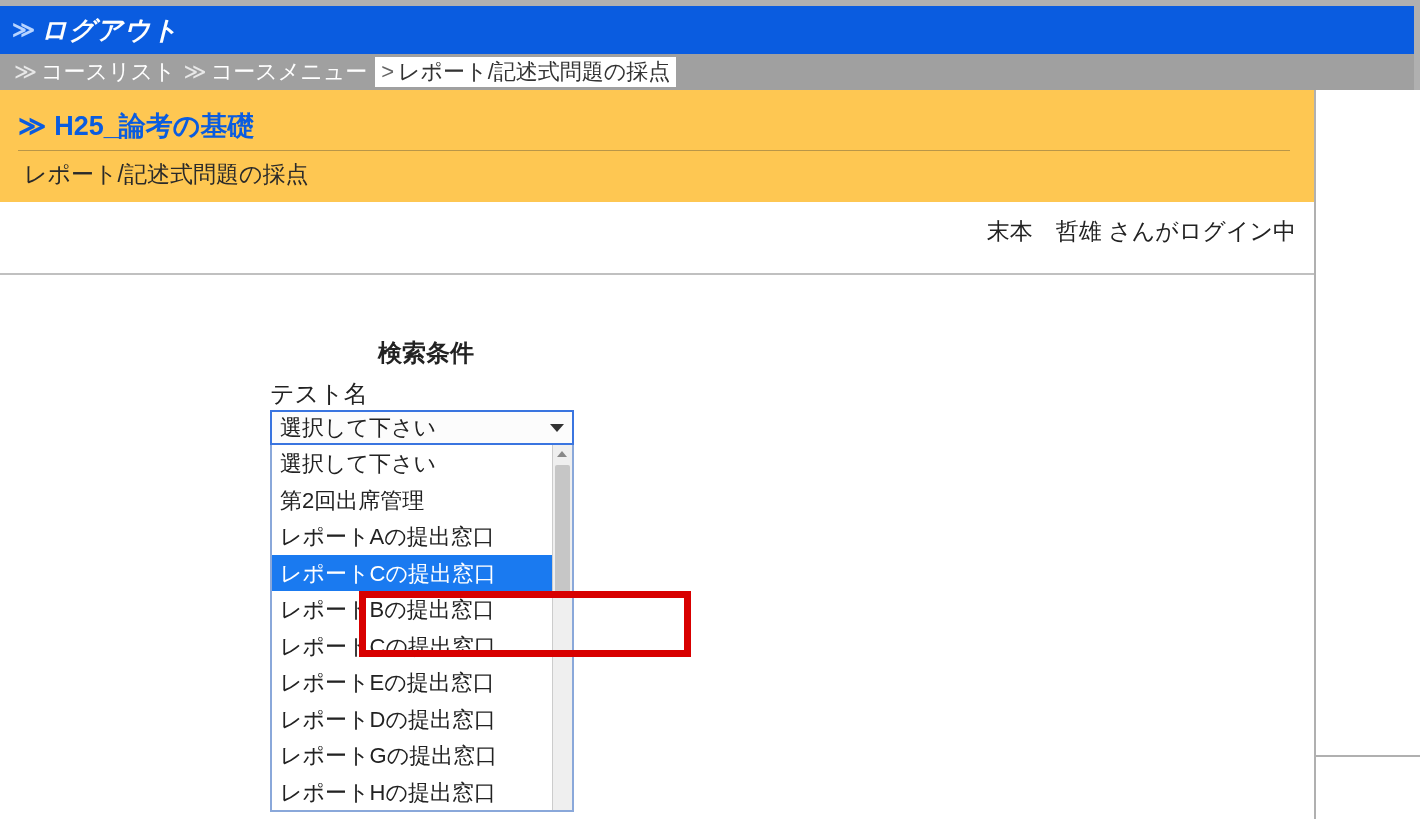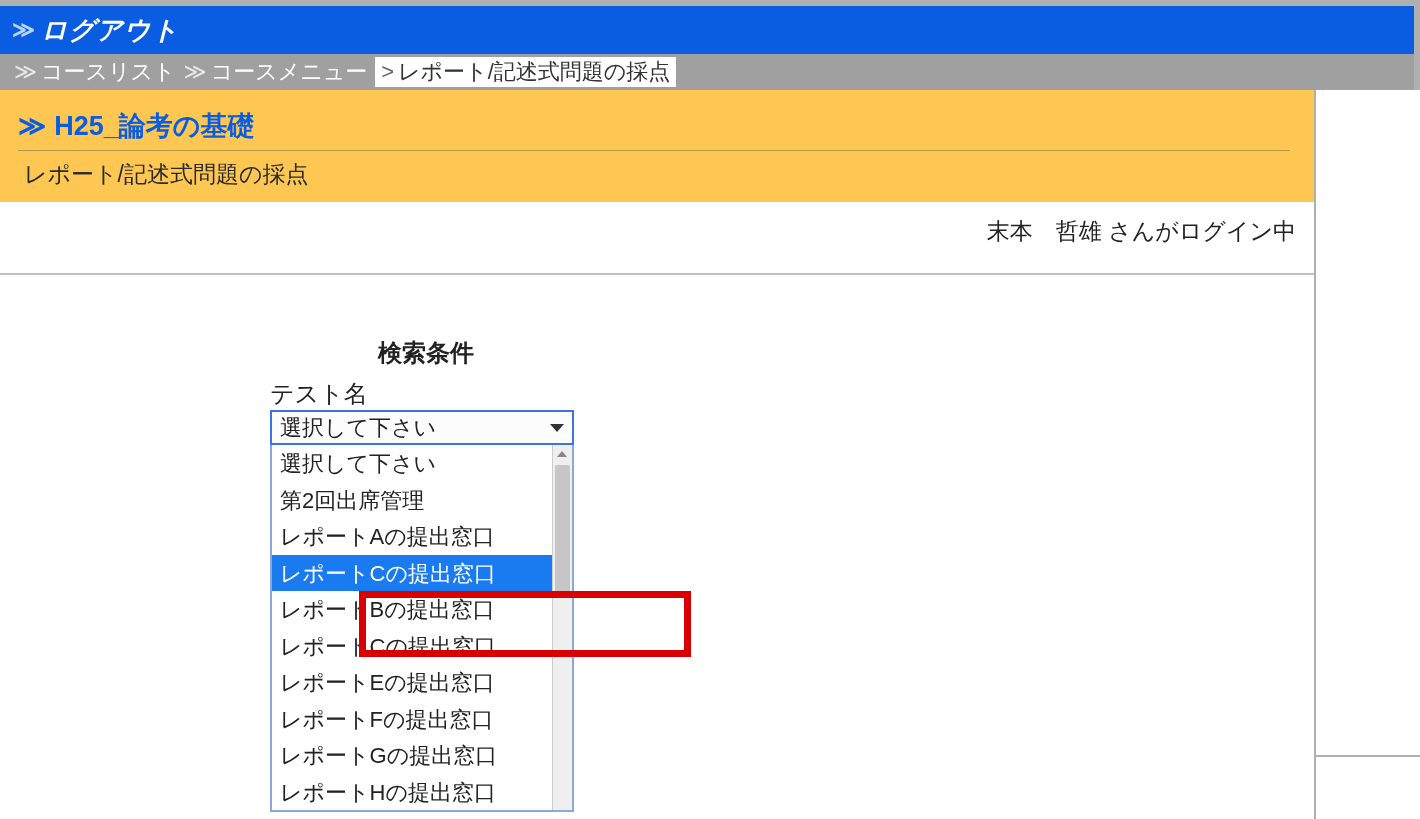--- a/index.html
+++ b/index.html
@@ -258,21 +258,21 @@
           </div>
           <div class="dropdown">
             <div class="dropdown-options">
               <div class="opt">選択して下さい</div>
               <div class="opt">第2回出席管理</div>
               <div class="opt">レポートAの提出窓口</div>
               <div class="opt highlighted">レポートCの提出窓口</div>
               <div class="opt">レポートBの提出窓口</div>
               <div class="opt">レポートCの提出窓口</div>
               <div class="opt">レポートEの提出窓口</div>
-              <div class="opt">レポートFの提出窓口</div>
+              <div class="opt">レポートDの提出窓口</div>
               <div class="opt">レポートGの提出窓口</div>
               <div class="opt">レポートHの提出窓口</div>
             </div>
             <div class="dropdown-scroll">
               <div class="scroll-up"></div>
               <div class="scroll-thumb"></div>
             </div>
           </div>
         </div>
       </div>

